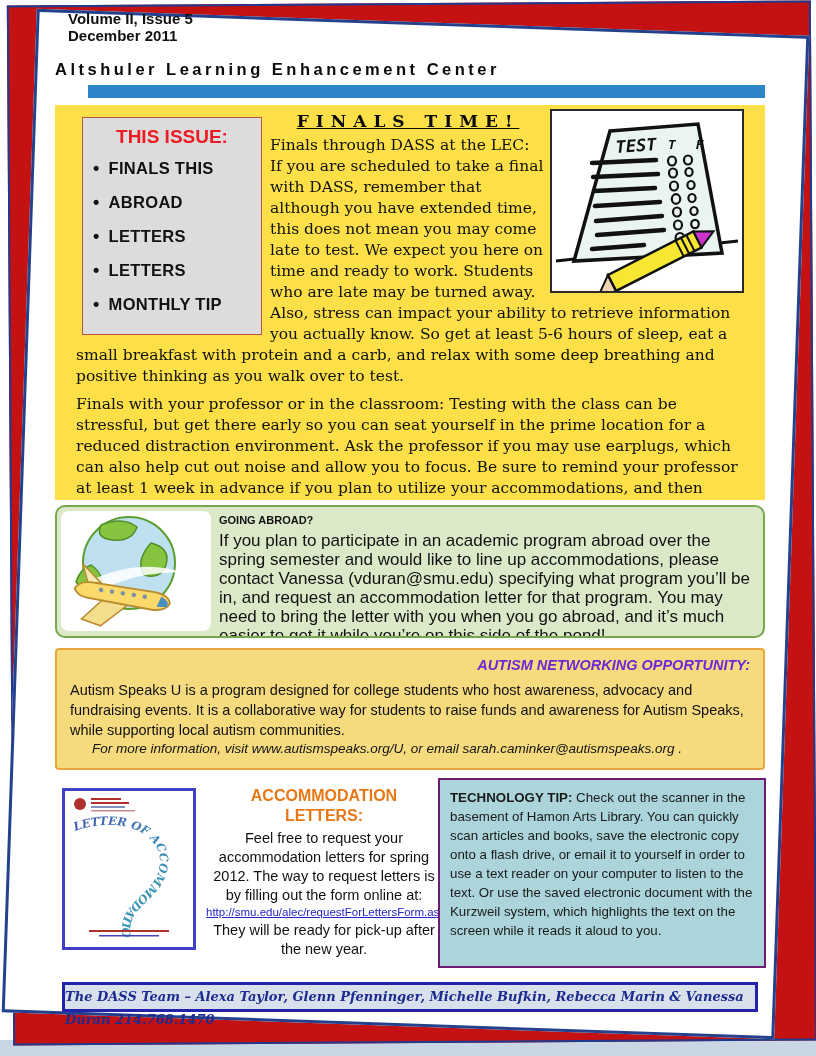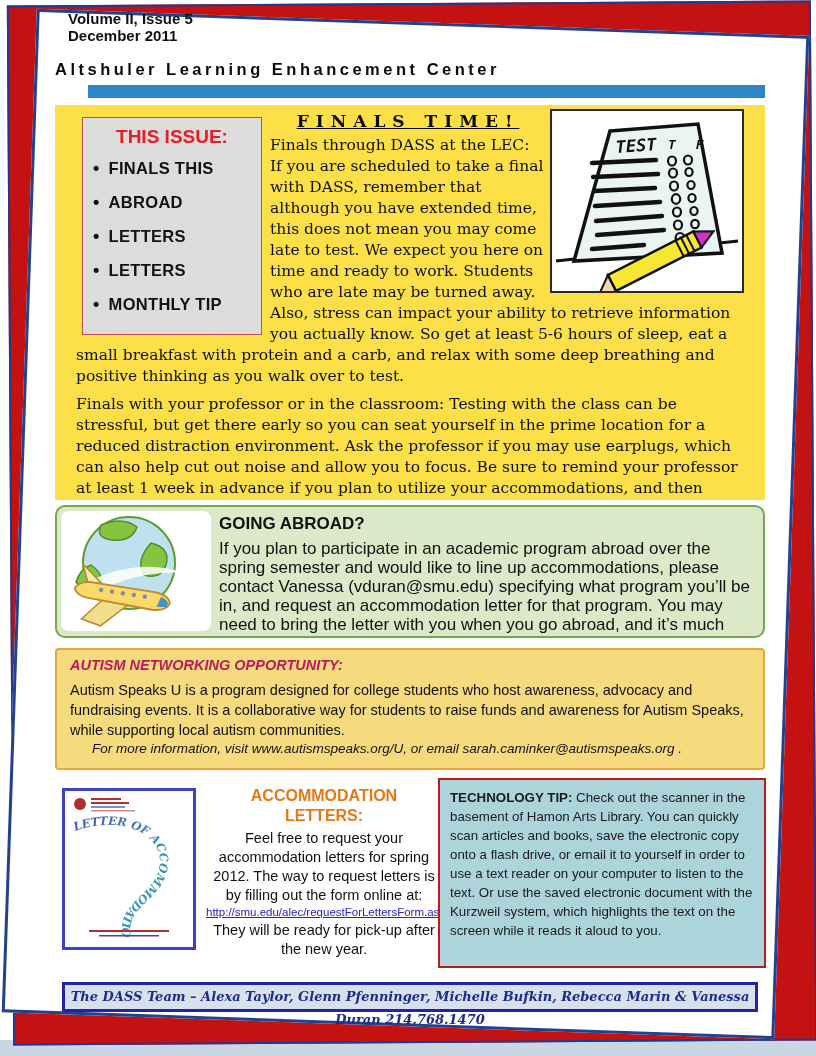--- a/index.html
+++ b/index.html
@@ -35,48 +35,48 @@
   .finals-h{margin:2px 0 4px;text-align:center;font-family:"DejaVu Serif",serif;font-weight:bold;
             font-size:17px;letter-spacing:7px;text-decoration:underline;color:#0a0a0a;}
   .gp1,.gp2{margin:0;font-family:"DejaVu Serif",serif;font-size:15.5px;line-height:21px;color:#101010;}
   .gp2{margin-top:7px;}
 
   
   .abroad{position:absolute;left:55px;top:505px;width:710px;height:133px;background:#DCE9C9;
           border:2px solid #76A84E;border-radius:10px;box-sizing:border-box;display:flex;overflow:hidden;}
   .globe-art{flex:0 0 150px;height:120px;margin:4px 2px 0 4px;background:#ffffff;border-radius:8px;}
   .abroad-txt{padding:7px 12px 0 6px;}
-  .abroad-h{margin:0 0 5px;font-size:17px;font-weight:bold;color:#111;}
+  .abroad-h{margin:0 0 5px;font-size:11px;font-weight:bold;color:#111;}
   .abroad-p{margin:0;font-size:17px;line-height:19px;color:#111;}
 
   
   .autism{position:absolute;left:55px;top:648px;width:710px;height:122px;background:#F6DA7E;
           border:2px solid #E9A63F;border-radius:4px;box-sizing:border-box;padding:7px 13px;overflow:hidden;}
-  .autism-h{margin:0 0 7px;text-align:left;font-weight:bold;font-style:italic;font-size:14.5px;color:#be185d;}
+  .autism-h{margin:0 0 7px;text-align:right;font-weight:bold;font-style:italic;font-size:14.5px;color:#6d28d9;}
   .autism-p{margin:0;font-size:14.5px;line-height:20px;color:#111;}
   .autism-more{margin:1px 0 0;padding-left:22px;font-style:italic;font-size:13.5px;color:#111;}
 
   
   .letters{position:absolute;left:55px;top:778px;width:382px;height:196px;display:flex;}
   .letter-thumb{flex:0 0 134px;height:162px;margin:10px 4px 0 7px;background:#ffffff;
                 border:3px solid #4040C4;box-sizing:border-box;}
   .letters-col{width:236px;padding-left:6px;}
   .letters-h{margin:8px 0 2px;text-align:center;color:#E87715;font-weight:bold;font-size:16px;line-height:20px;}
   .letters-p{margin:3px 0 0;font-size:14.5px;line-height:19px;color:#111;text-align:center;}
   .letters-link{display:block;margin:1px 0 0;font-size:11.5px;color:#2323CC;text-decoration:underline;cursor:pointer;}
 
   
   .techtip{position:absolute;left:438px;top:778px;width:328px;height:190px;background:#ABD4DB;
-           border:2px solid #b91c1c;box-sizing:border-box;padding:8px 10px;overflow:hidden;}
+           border:2px solid #701a75;box-sizing:border-box;padding:8px 10px;overflow:hidden;}
   .techtip-p{margin:0;font-size:13.3px;line-height:19px;color:#1a1a1a;}
   .tt-label{font-weight:bold;}
 
   
   .dass{position:absolute;left:62px;top:982px;width:696px;height:30px;background:#D8E0EC;
-        border:3px solid #2222AA;box-sizing:border-box;text-align:center;
+        border:3px solid #2222AA;box-sizing:border-box;text-align:left;
         font-family:"DejaVu Serif",serif;font-weight:bold;font-style:italic;
         font-size:13px;line-height:23px;color:#1B2B8E;}
 </style>
 </head>
 <body>
 
 <div class="canvas">
   <div class="bottom-strip"></div>
   <div class="red-sheet"></div>
   <div class="white-page"></div>

